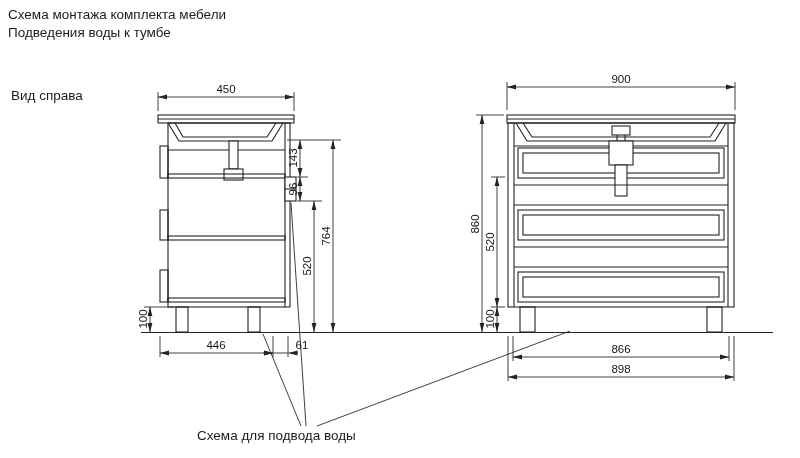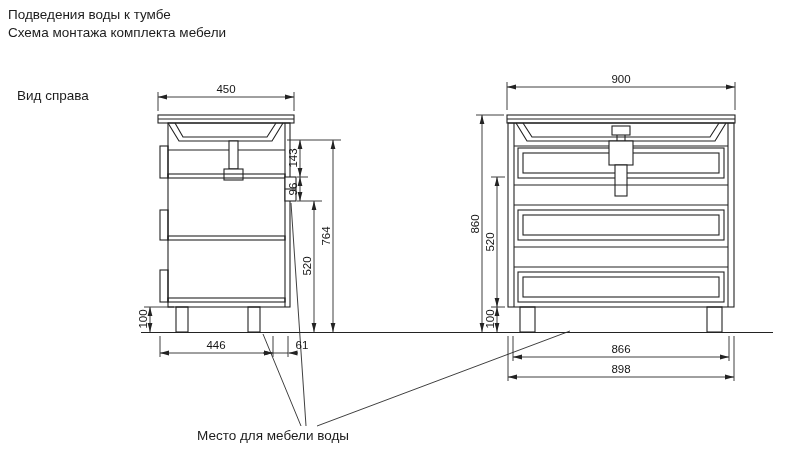--- a/index.html
+++ b/index.html
@@ -1,36 +1,36 @@
 <!DOCTYPE html>
 <html><head>
 <meta charset="utf-8">
 <style>
   * { margin:0; padding:0; box-sizing:border-box; }
   html,body { background:#ffffff; }
   body { font-family:"Liberation Sans","DejaVu Sans",sans-serif; }
   .page { position:relative; width:800px; height:458px; background:#ffffff; overflow:hidden; }
   .title-block { position:absolute; left:8px; top:6px; font-size:13.5px; line-height:18px; color:#1c1c1c; }
-  .view-label { position:absolute; left:17px; top:88px; font-size:13.5px; color:#1c1c1c; }
+  .view-label { position:absolute; left:11px; top:88px; font-size:13.5px; color:#1c1c1c; }
   .water-label { position:absolute; left:197px; top:428px; font-size:13.5px; color:#1c1c1c; }
   svg.drawing { position:absolute; left:0; top:0; }
   .obj { stroke:#232323; stroke-width:1.1; fill:none; }
   .objf { stroke:#232323; stroke-width:1.1; fill:#ffffff; }
   .dim { stroke:#2a2a2a; stroke-width:0.9; fill:none; }
   .leader { stroke:#2a2a2a; stroke-width:0.9; fill:none; }
   .dim-text { font-family:"Liberation Sans","DejaVu Sans",sans-serif; font-size:11.5px; fill:#151515; }
 </style>
 </head>
 <body>
 
 <div class="page">
 
   <div class="title-block">
+    <div>Схема монтажа комплекта мебели</div>
     <div>Подведения воды к тумбе</div>
-    <div>Схема монтажа комплекта мебели</div>
   </div>
 
   <div class="view-label">Вид справа</div>
 
   <svg class="drawing" width="800" height="458" viewBox="0 0 800 458">
     <defs>
       <marker id="arr" viewBox="0 0 10 6" refX="9" refY="3" markerWidth="10" markerHeight="6" orient="auto-start-reverse" markerUnits="userSpaceOnUse">
         <path d="M0,0.6 L9,3 L0,5.4 Z" fill="#232323"></path>
       </marker>
     </defs>
@@ -151,15 +151,15 @@
 
       <text class="dim-text" x="621" y="83" text-anchor="middle">900</text>
       <text class="dim-text" x="479" y="224" text-anchor="middle" transform="rotate(-90 479 224)">860</text>
       <text class="dim-text" x="494" y="242" text-anchor="middle" transform="rotate(-90 494 242)">520</text>
       <text class="dim-text" x="494" y="319" text-anchor="middle" transform="rotate(-90 494 319)">100</text>
       <text class="dim-text" x="621" y="353" text-anchor="middle">866</text>
       <text class="dim-text" x="621" y="373" text-anchor="middle">898</text>
     </g>
   </svg>
 
-  <div class="water-label">Место для мебели воды</div>
+  <div class="water-label">Схема для подвода воды</div>
 
 </div>
 
 </body></html>

